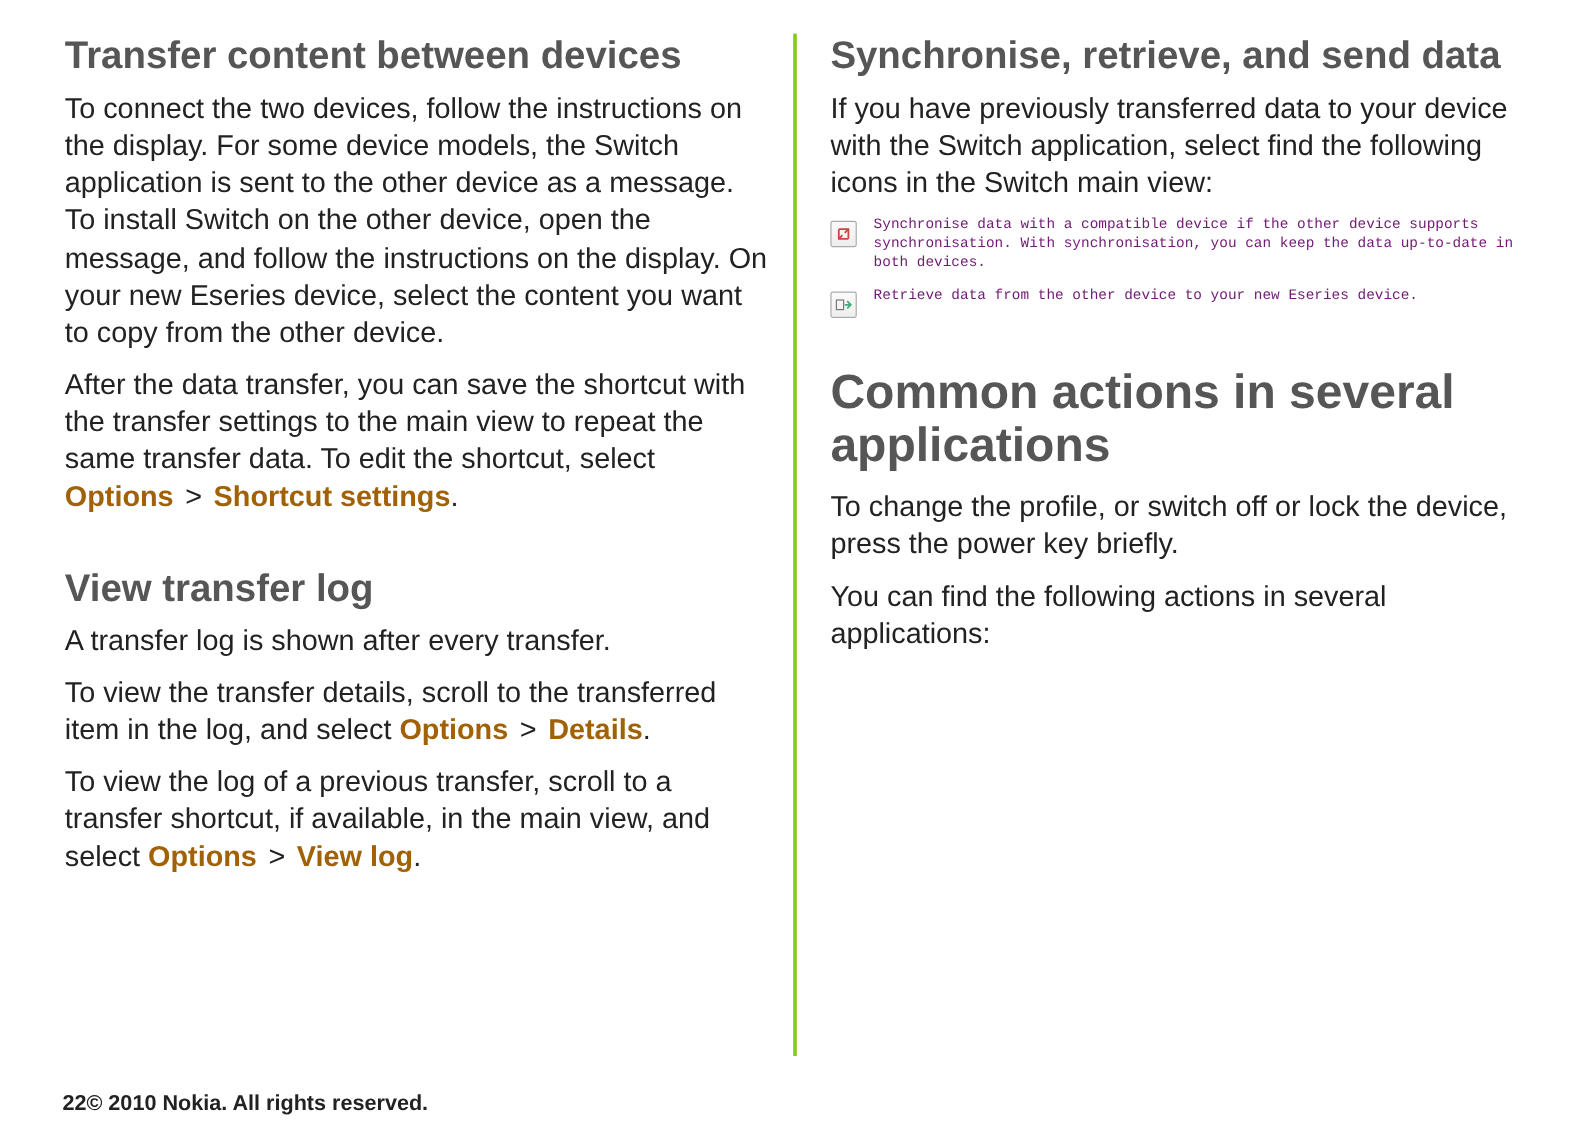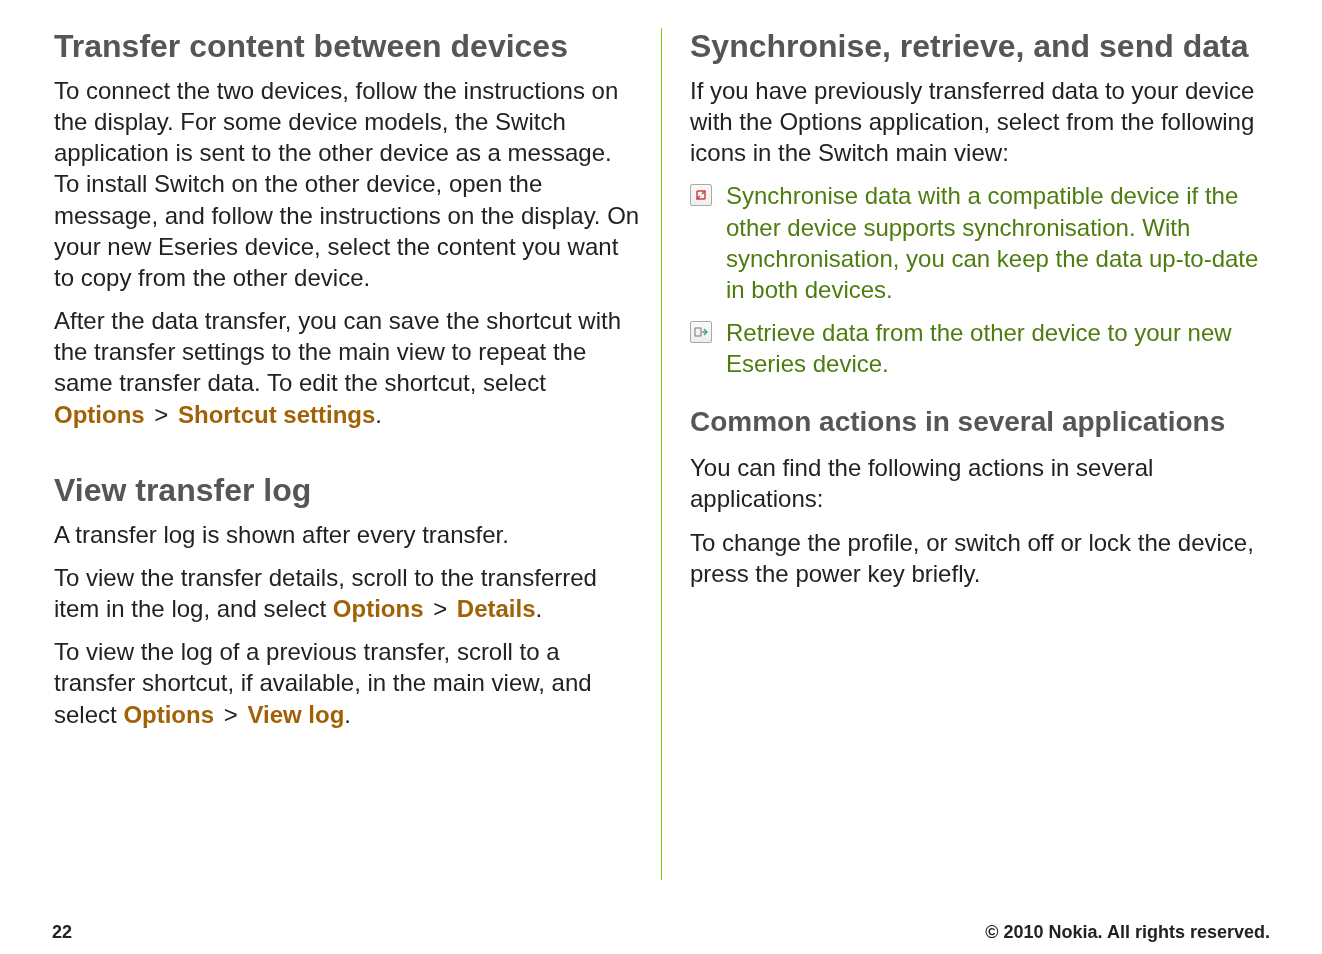--- a/index.html
+++ b/index.html
@@ -14,44 +14,44 @@
     .page {
       display: flex;
       padding: 28px 48px 0 48px;
       height: 880px;
     }
     .col {
       width: 50%;
       padding: 0 18px 0 6px;
     }
     .col-right {
-      border-left: 1px solid #84cc16;
+      border-left: 3px solid #84cc16;
       padding-left: 28px;
       padding-right: 0;
     }
     .h2 {
       font-size: 32px;
       font-weight: bold;
       color: #565656;
       line-height: 1.15;
       margin-bottom: 10px;
     }
     .h2b {
       font-size: 32px;
       font-weight: bold;
       color: #565656;
       line-height: 1.15;
       margin-top: 42px;
       margin-bottom: 10px;
     }
     .h1 {
-      font-size: 28px;
+      font-size: 40px;
       font-weight: bold;
       color: #565656;
-      margin-top: 28px;
+      margin-top: 40px;
       margin-bottom: 14px;
       line-height: 1.1;
     }
     p {
       font-size: 24px;
       line-height: 1.3;
       margin-bottom: 12px;
       color: #222;
     }
     .menu {
@@ -77,31 +77,31 @@
       border-radius: 2px;
       flex-shrink: 0;
       margin-top: 4px;
       display: flex;
       align-items: center;
       justify-content: center;
       background: linear-gradient(#fafafa,#eee);
     }
     .icon-box svg { display: block; }
     .icon-text {
-      font-size: 24px;
+      font-size: 12px;
       line-height: 1.3;
-      color: #4d7c0f;
+      color: #701a75;
+      font-family: Liberation Mono, monospace;
     }
     .footer {
       position: absolute;
-      bottom: 11px;
+      bottom: 24px;
       left: 52px;
       right: 52px;
       display: flex;
-      justify-content: space-between;
       font-size: 18px;
       font-weight: bold;
       color: #222;
     }
   </style>
 </head>
 <body>
 
 <div class="page">
 
@@ -133,21 +133,21 @@
       <span class="menu">Options</span>
       <span class="sep">&gt;</span>
       <span class="menu">View log</span><span>.</span>
     </p>
 
   </div>
 
   <div class="col col-right">
     <div class="h2">Synchronise, retrieve, and send data</div>
 
-    <p>If you have previously transferred data to your device with the Options application, select from the following icons in the Switch main view:</p>
+    <p>If you have previously transferred data to your device with the Switch application, select find the following icons in the Switch main view:</p>
 
     <div class="icon-item">
       <div class="icon-box">
         <svg width="14" height="14" viewBox="0 0 14 14">
           <path d="M3 3 L11 3 L11 11 M3 3 L3 11 L11 11" fill="none" stroke="#c44" stroke-width="1.5"></path>
           <path d="M11 3 L8 6 M3 11 L6 8" stroke="#c44" stroke-width="1.5"></path>
         </svg>
       </div>
       <div class="icon-text">Synchronise data with a compatible device if the other device supports synchronisation. With synchronisation, you can keep the data up-to-date in both devices.</div>
     </div>
@@ -158,21 +158,21 @@
           <rect x="1" y="3" width="6" height="8" fill="none" stroke="#777" stroke-width="1"></rect>
           <path d="M8 7 L13 7 M10 4 L13 7 L10 10" fill="none" stroke="#4a7" stroke-width="1.5"></path>
         </svg>
       </div>
       <div class="icon-text">Retrieve data from the other device to your new Eseries device.</div>
     </div>
 
 
     <div class="h1">Common actions in several applications</div>
 
+    <p>To change the profile, or switch off or lock the device, press the power key briefly.</p>
     <p>You can find the following actions in several applications:</p>
-    <p>To change the profile, or switch off or lock the device, press the power key briefly.</p>
   </div>
 </div>
 
 <div class="footer">
   <span>22</span>
   <span>© 2010 Nokia. All rights reserved.</span>
 </div>
 
 </body></html>

